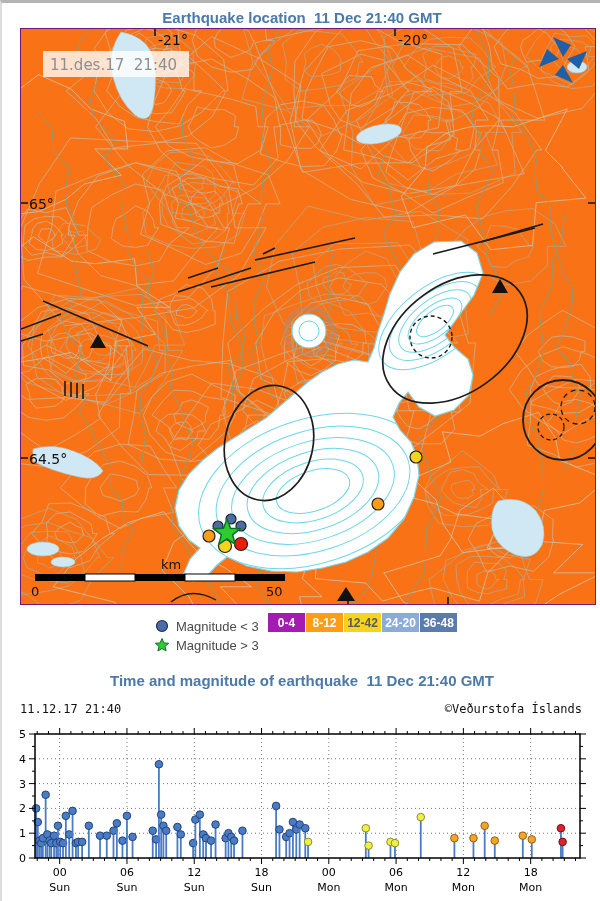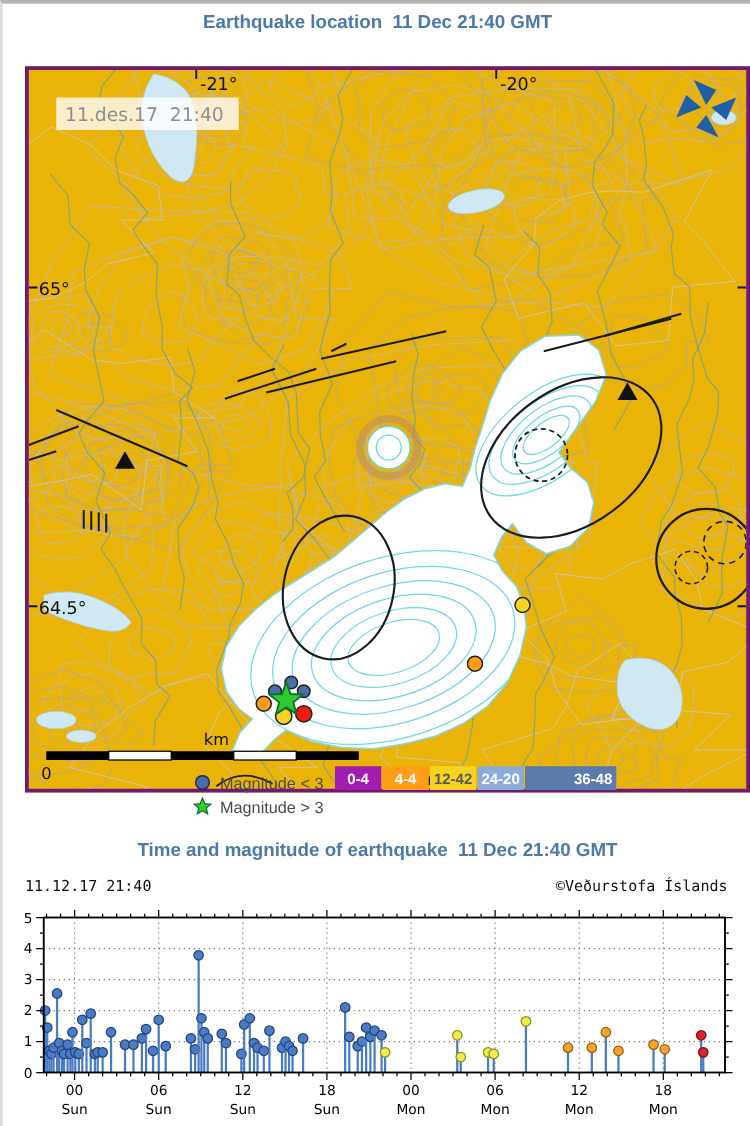--- a/index.html
+++ b/index.html
@@ -4,22 +4,22 @@
 <style>
   html,body{margin:0;padding:0;background:#fff;}
   .page{position:relative;width:600px;height:901px;background:#ffffff;overflow:hidden;
         border-top:3px solid #b4b4b4;border-left:2px solid #dcdcdc;box-sizing:border-box;
         font-family:"Liberation Sans",sans-serif;}
   .sec-title{position:absolute;left:0;width:600px;text-align:center;margin:0;
              font-size:15px;font-weight:bold;color:#4b7aa9;white-space:pre;
              font-family:"Liberation Sans",sans-serif;}
   #map-title{top:6px;}
   #chart-title{top:669px;}
-  .map-wrap{position:absolute;left:18px;top:50px;width:574px;height:575px;
-            border:3px solid #701a75;background:#eab308;}
+  .map-wrap{position:absolute;left:18px;top:25px;width:574px;height:575px;
+            border:1px solid #701a75;background:#f97316;}
   .legend-row{position:absolute;top:610px;left:0;width:600px;height:52px;font-size:13px;color:#4a4a4a;}
   .mag-legend{position:absolute;left:152px;top:2px;}
   .mag-item{display:flex;align-items:flex-end;height:19px;}
   .mag-item svg{margin-right:6px;}
   .hours-legend{position:absolute;left:266px;top:0;}
   .hours-label{font-size:14px;color:#555;margin-bottom:3px;}
   .hours-boxes{display:flex;}
   .hours-box{width:37px;height:19px;margin-right:1px;display:flex;align-items:center;justify-content:center;
              font-size:12px;font-weight:bold;font-family:"Liberation Sans",sans-serif;}
   .chart-header{position:absolute;top:699px;left:18px;width:562px;display:flex;justify-content:space-between;
@@ -363,24 +363,24 @@
       <div class="mag-item">
         <svg width="16" height="16">
           <polygon points="8,1.5 9.9,5.9 14.6,6.3 11,9.4 12.1,14 8,11.5 3.9,14 5,9.4 1.4,6.3 6.1,5.9" fill="#2ecc2e" stroke="#0d6e2d" stroke-width="1"></polygon>
         </svg>
         <span>Magnitude &gt; 3</span>
       </div>
     </div>
     <div class="hours-legend">
       <div class="hours-boxes">
         <span class="hours-box" style="background: #a21caf; color: rgb(255, 255, 255);">0-4</span>
-        <span class="hours-box" style="background: rgb(255, 157, 23); color: rgb(255, 255, 255);">4-4</span>
+        <span class="hours-box" style="background: rgb(255, 157, 23); color: rgb(255, 255, 255);">8-12</span>
         <span class="hours-box" style="background: rgb(246, 211, 31); color: rgb(90, 90, 90);">12-42</span>
         <span class="hours-box" style="background: rgb(140, 171, 216); color: rgb(255, 255, 255);">24-20</span>
-        <span class="hours-box" style="background: rgb(90, 123, 172); color: rgb(255, 255, 255); padding-left: 36px;">36-48</span>
+        <span class="hours-box" style="background: rgb(90, 123, 172); color: rgb(255, 255, 255);">36-48</span>
       </div>
     </div>
   </div>
 
   <h2 class="sec-title" id="chart-title">Time and magnitude of earthquake  11 Dec 21:40 GMT</h2>
 
   <div class="chart-header">
     <span>11.12.17 21:40</span>
     <span>©Veðurstofa Íslands</span>
   </div>

